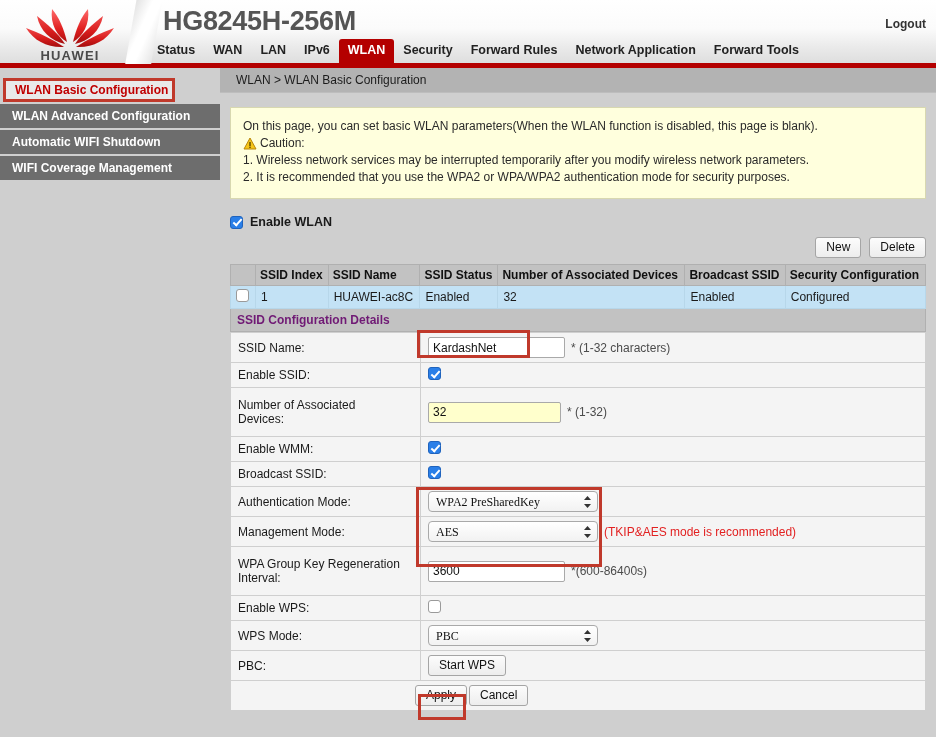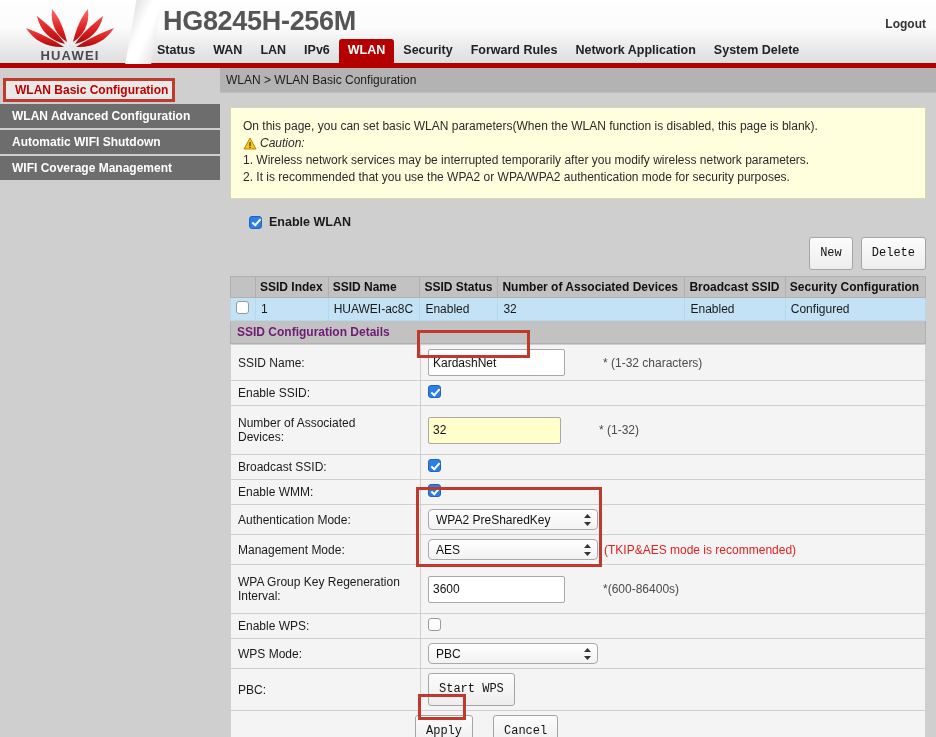--- a/index.html
+++ b/index.html
@@ -128,53 +128,51 @@
     flex: 1;
     background: #cfcfcf;
     min-width: 0;
   }
   .breadcrumb {
     height: 24px;
     line-height: 24px;
     background: #b3b3b3;
     font-size: 12px;
     color: #1c1c1c;
-    padding-left: 6px;
+    padding-left: 16px;
     border-bottom: 1px solid #bdbdbd;
   }
   .panel {
     padding: 14px 10px 0 10px;
   }
 
   
   .notice {
     background: #ffffdd;
     border: 1px solid #d8d8b0;
     padding: 10px 12px 12px 12px;
     color: #2a2a2a;
     font-size: 12px;
     line-height: 17px;
   }
   .notice .row { display: block; }
   .caution-row {
     display: flex;
     align-items: center;
     gap: 3px;
-    font-style: italic;
   }
   .warn-ico { flex: none; }
 
   
   .enable-row {
     display: flex;
     align-items: center;
     gap: 7px;
     margin-top: 16px;
     margin-bottom: 8px;
-    margin-left: 19px;
   }
   .enable-row .lbl {
     font-size: 12.5px;
     font-weight: bold;
     color: #1a1a1a;
   }
 
   
   .cb {
     width: 13px;
@@ -205,27 +203,27 @@
   }
 
   
   .btn-row {
     display: flex;
     justify-content: flex-end;
     gap: 8px;
     margin-bottom: 6px;
   }
   .btn {
-    font-family: Liberation Mono, monospace;
+    font-family: Liberation Sans, sans-serif;
     font-size: 12px;
     color: #111;
     background: linear-gradient(to bottom, #fcfcfc 0%, #ededed 100%);
     border: 1px solid #a5a5a5;
     border-radius: 3px;
-    padding: 8px 10px;
+    padding: 2px 10px;
     cursor: pointer;
     line-height: 15px;
     text-align: right;
   }
 
   
   table.ssid-table {
     width: 100%;
     border-collapse: collapse;
     font-size: 12px;
@@ -280,27 +278,27 @@
   input.txt {
     font-family: "Liberation Sans", sans-serif;
     font-size: 12px;
     color: #111;
     background: #ffffff;
     border: 1px solid #a9a9a9;
     border-radius: 2px;
     padding: 2px 4px;
     width: 127px;
     box-sizing: border-box;
-    height: 27px;
+    height: 21px;
   }
   input.txt.yellow { background: #ffffcc; width: 133px; }
   input.txt.wide { width: 137px; }
 
   select.sel {
-    font-family: Liberation Sans, sans-serif;
+    font-family: Liberation Serif, serif;
     font-size: 12px;
     color: #111;
     background: linear-gradient(to bottom, #ffffff 0%, #f2f2f2 100%);
     border: 1px solid #a9a9a9;
     border-radius: 4px;
     padding: 1px 18px 1px 7px;
     width: 170px;
     height: 21px;
     -webkit-appearance: none;
     appearance: none;
@@ -310,25 +308,25 @@
   .sel-wrap { position: relative; display: inline-block; }
   .sel-arrows {
     position: absolute;
     right: 6px;
     top: 50%;
     transform: translateY(-50%);
     pointer-events: none;
     line-height: 0;
   }
 
-  .hint { color: #4b4b4b; font-size: 12px; white-space: nowrap; margin-left: 32px; }
+  .hint { color: #4b4b4b; font-size: 12px; white-space: nowrap; }
   .redhint { color: #e22121; font-size: 12px; white-space: nowrap; }
 
   .apply-row td { text-align: left; padding-left: 0; }
-  .apply-cell { display: flex; gap: 20px; padding-left: 177px; }
+  .apply-cell { display: flex; gap: 2px; padding-left: 177px; }
 
   
   .anno {
     position: absolute;
     border: 3px solid #c0392b;
     pointer-events: none;
     box-sizing: border-box;
     z-index: 40;
   }
 </style>
@@ -370,21 +368,21 @@
 
     <div class="navbar">
       <div class="nav-item">Status</div>
       <div class="nav-item">WAN</div>
       <div class="nav-item">LAN</div>
       <div class="nav-item">IPv6</div>
       <div class="nav-item active">WLAN</div>
       <div class="nav-item">Security</div>
       <div class="nav-item">Forward Rules</div>
       <div class="nav-item">Network Application</div>
-      <div class="nav-item">System Delete</div>
+      <div class="nav-item">Forward Tools</div>
     </div>
   </div>
 
   <div class="content">
 
     <div class="sidebar">
       <div class="side-item active">WLAN Basic Configuration</div>
       <div class="side-item">WLAN Advanced Configuration</div>
       <div class="side-item">Automatic WIFI Shutdown</div>
       <div class="side-item">WIFI Coverage Management</div>
@@ -474,28 +472,28 @@
               </td>
               <td class="val">
                 <span class="inline">
                   <input class="txt yellow" type="text" value="32" style="">
                   <span class="hint">* (1-32)</span>
                 </span>
               </td>
             </tr>
 
             <tr>
+              <td class="lab">Enable WMM:</td>
+              <td class="val">
+                <span class="cb checked"></span>
+              </td>
+            </tr>
+
+            <tr>
               <td class="lab">Broadcast SSID:</td>
-              <td class="val">
-                <span class="cb checked"></span>
-              </td>
-            </tr>
-
-            <tr>
-              <td class="lab">Enable WMM:</td>
               <td class="val">
                 <span class="cb checked"></span>
               </td>
             </tr>
 
             <tr>
               <td class="lab">Authentication Mode:</td>
               <td class="val">
                 <span class="sel-wrap">
                   <select class="sel">

